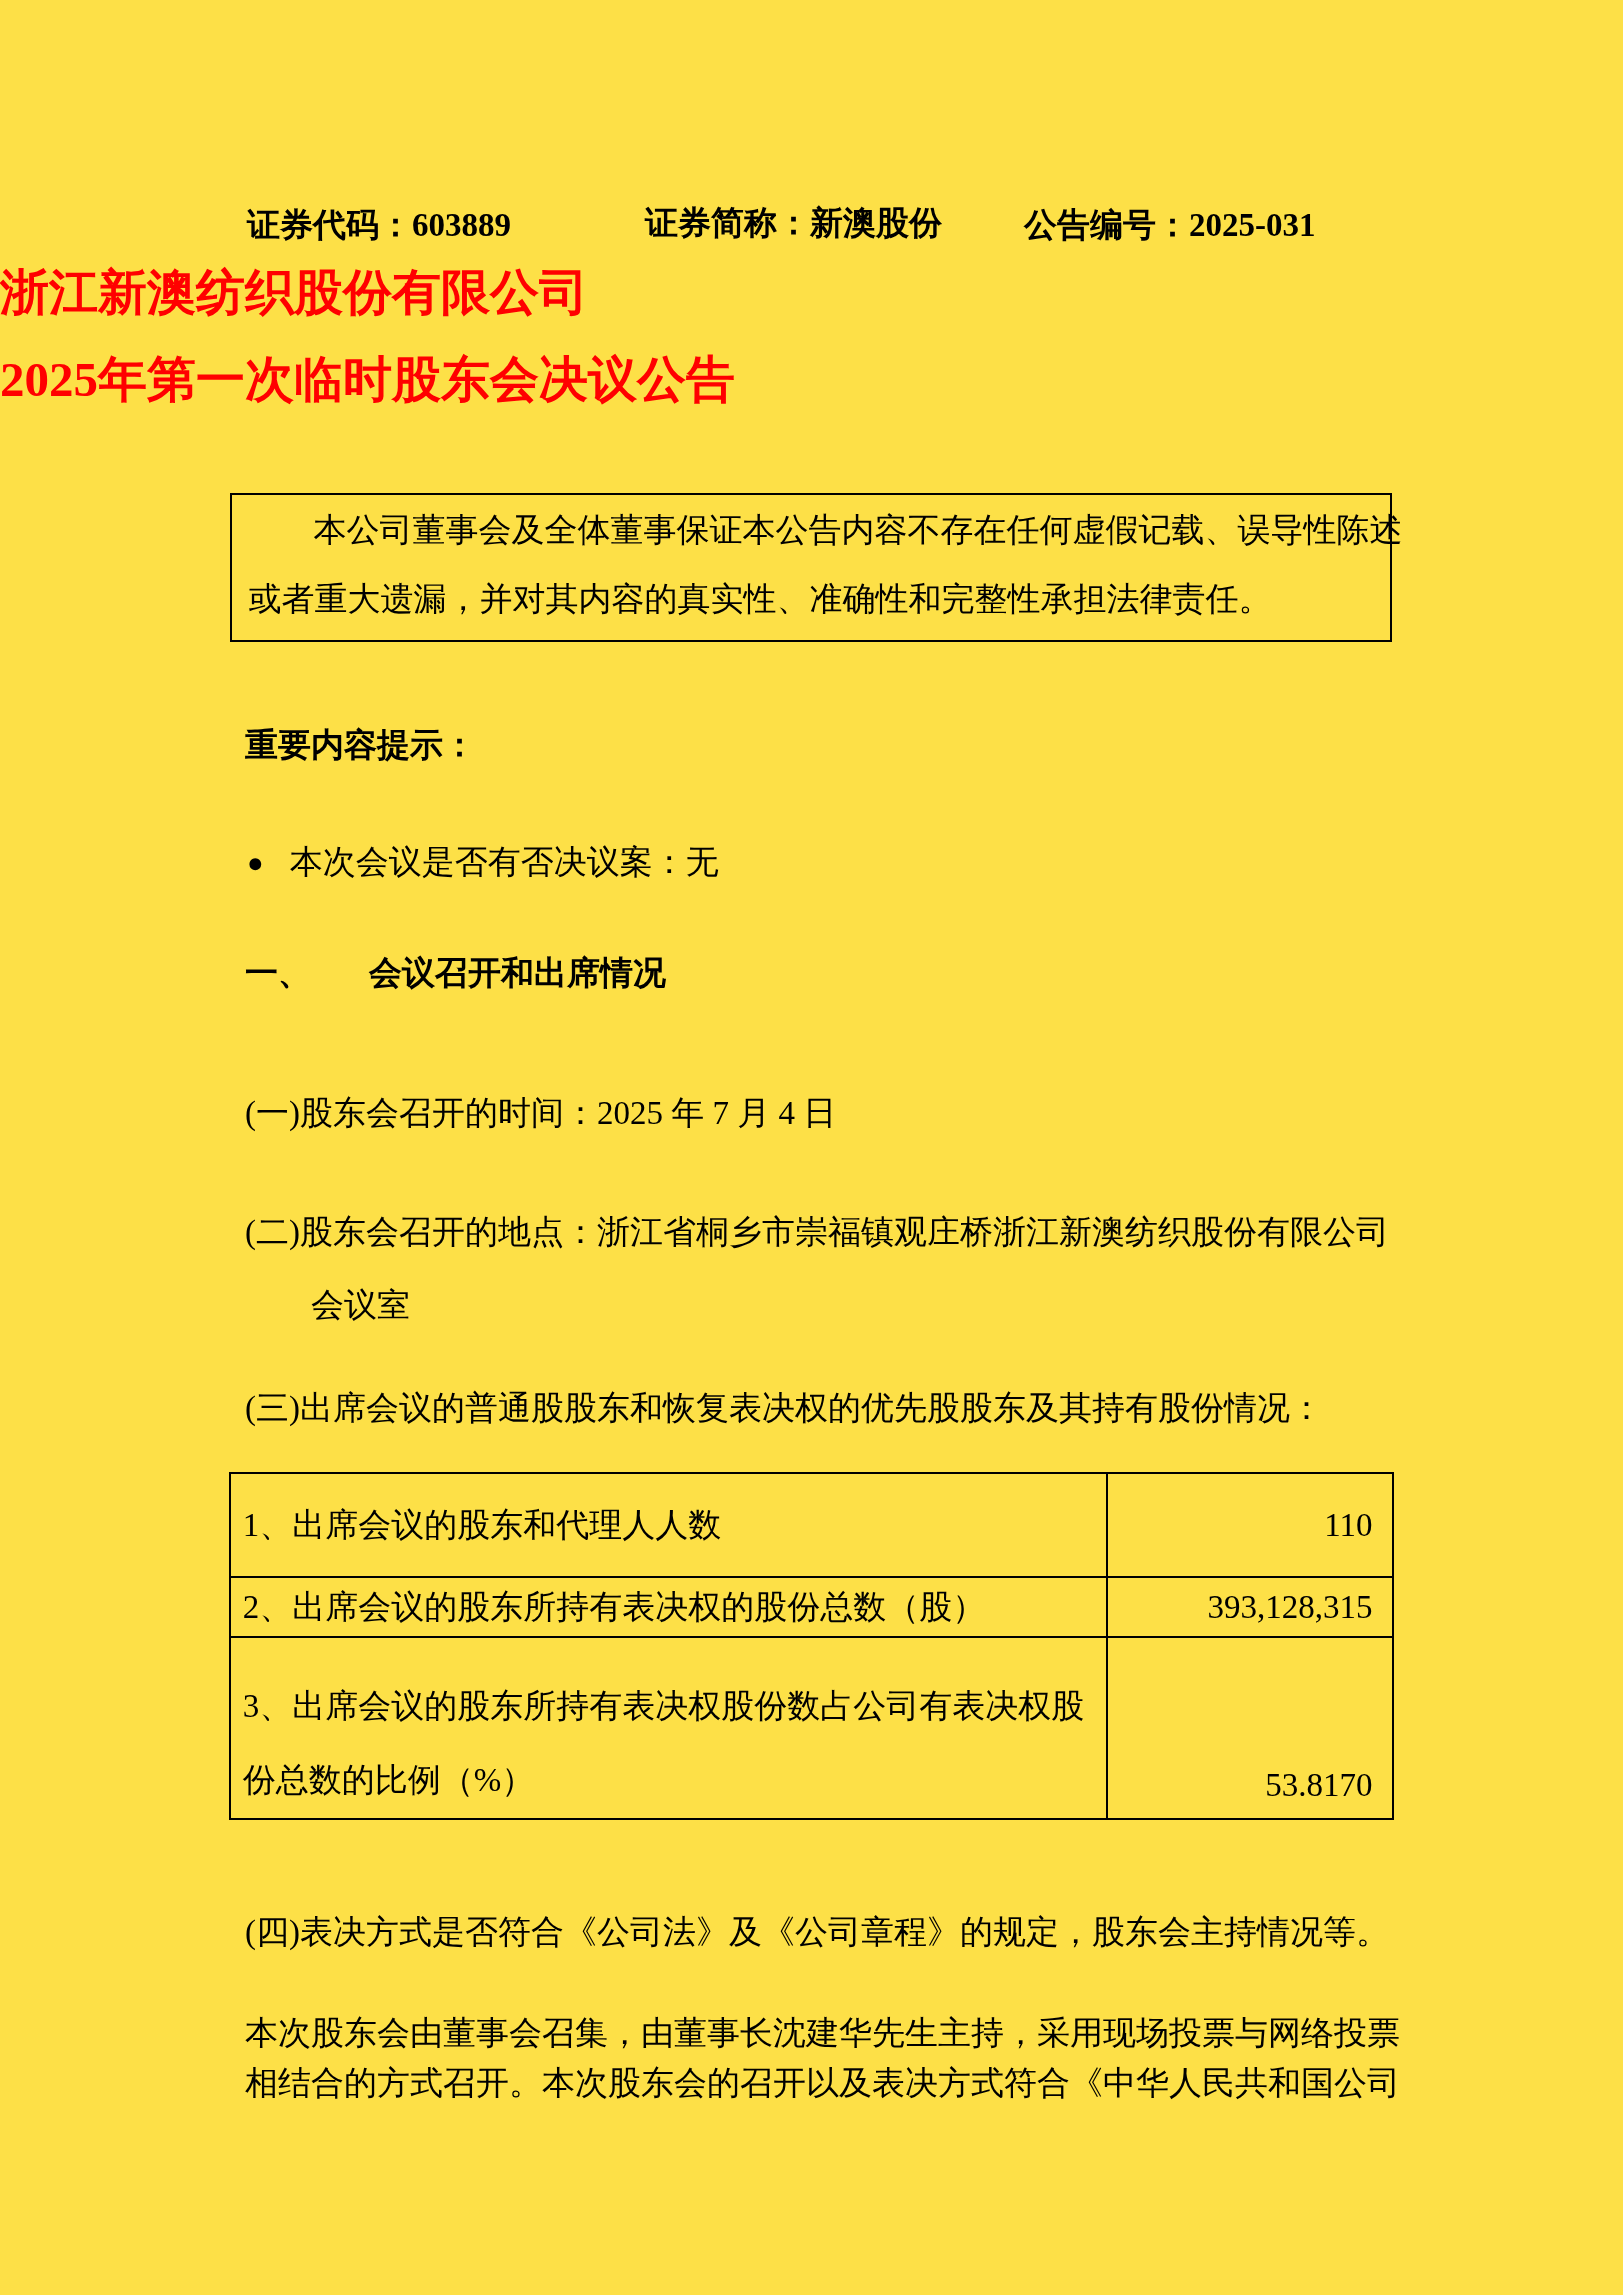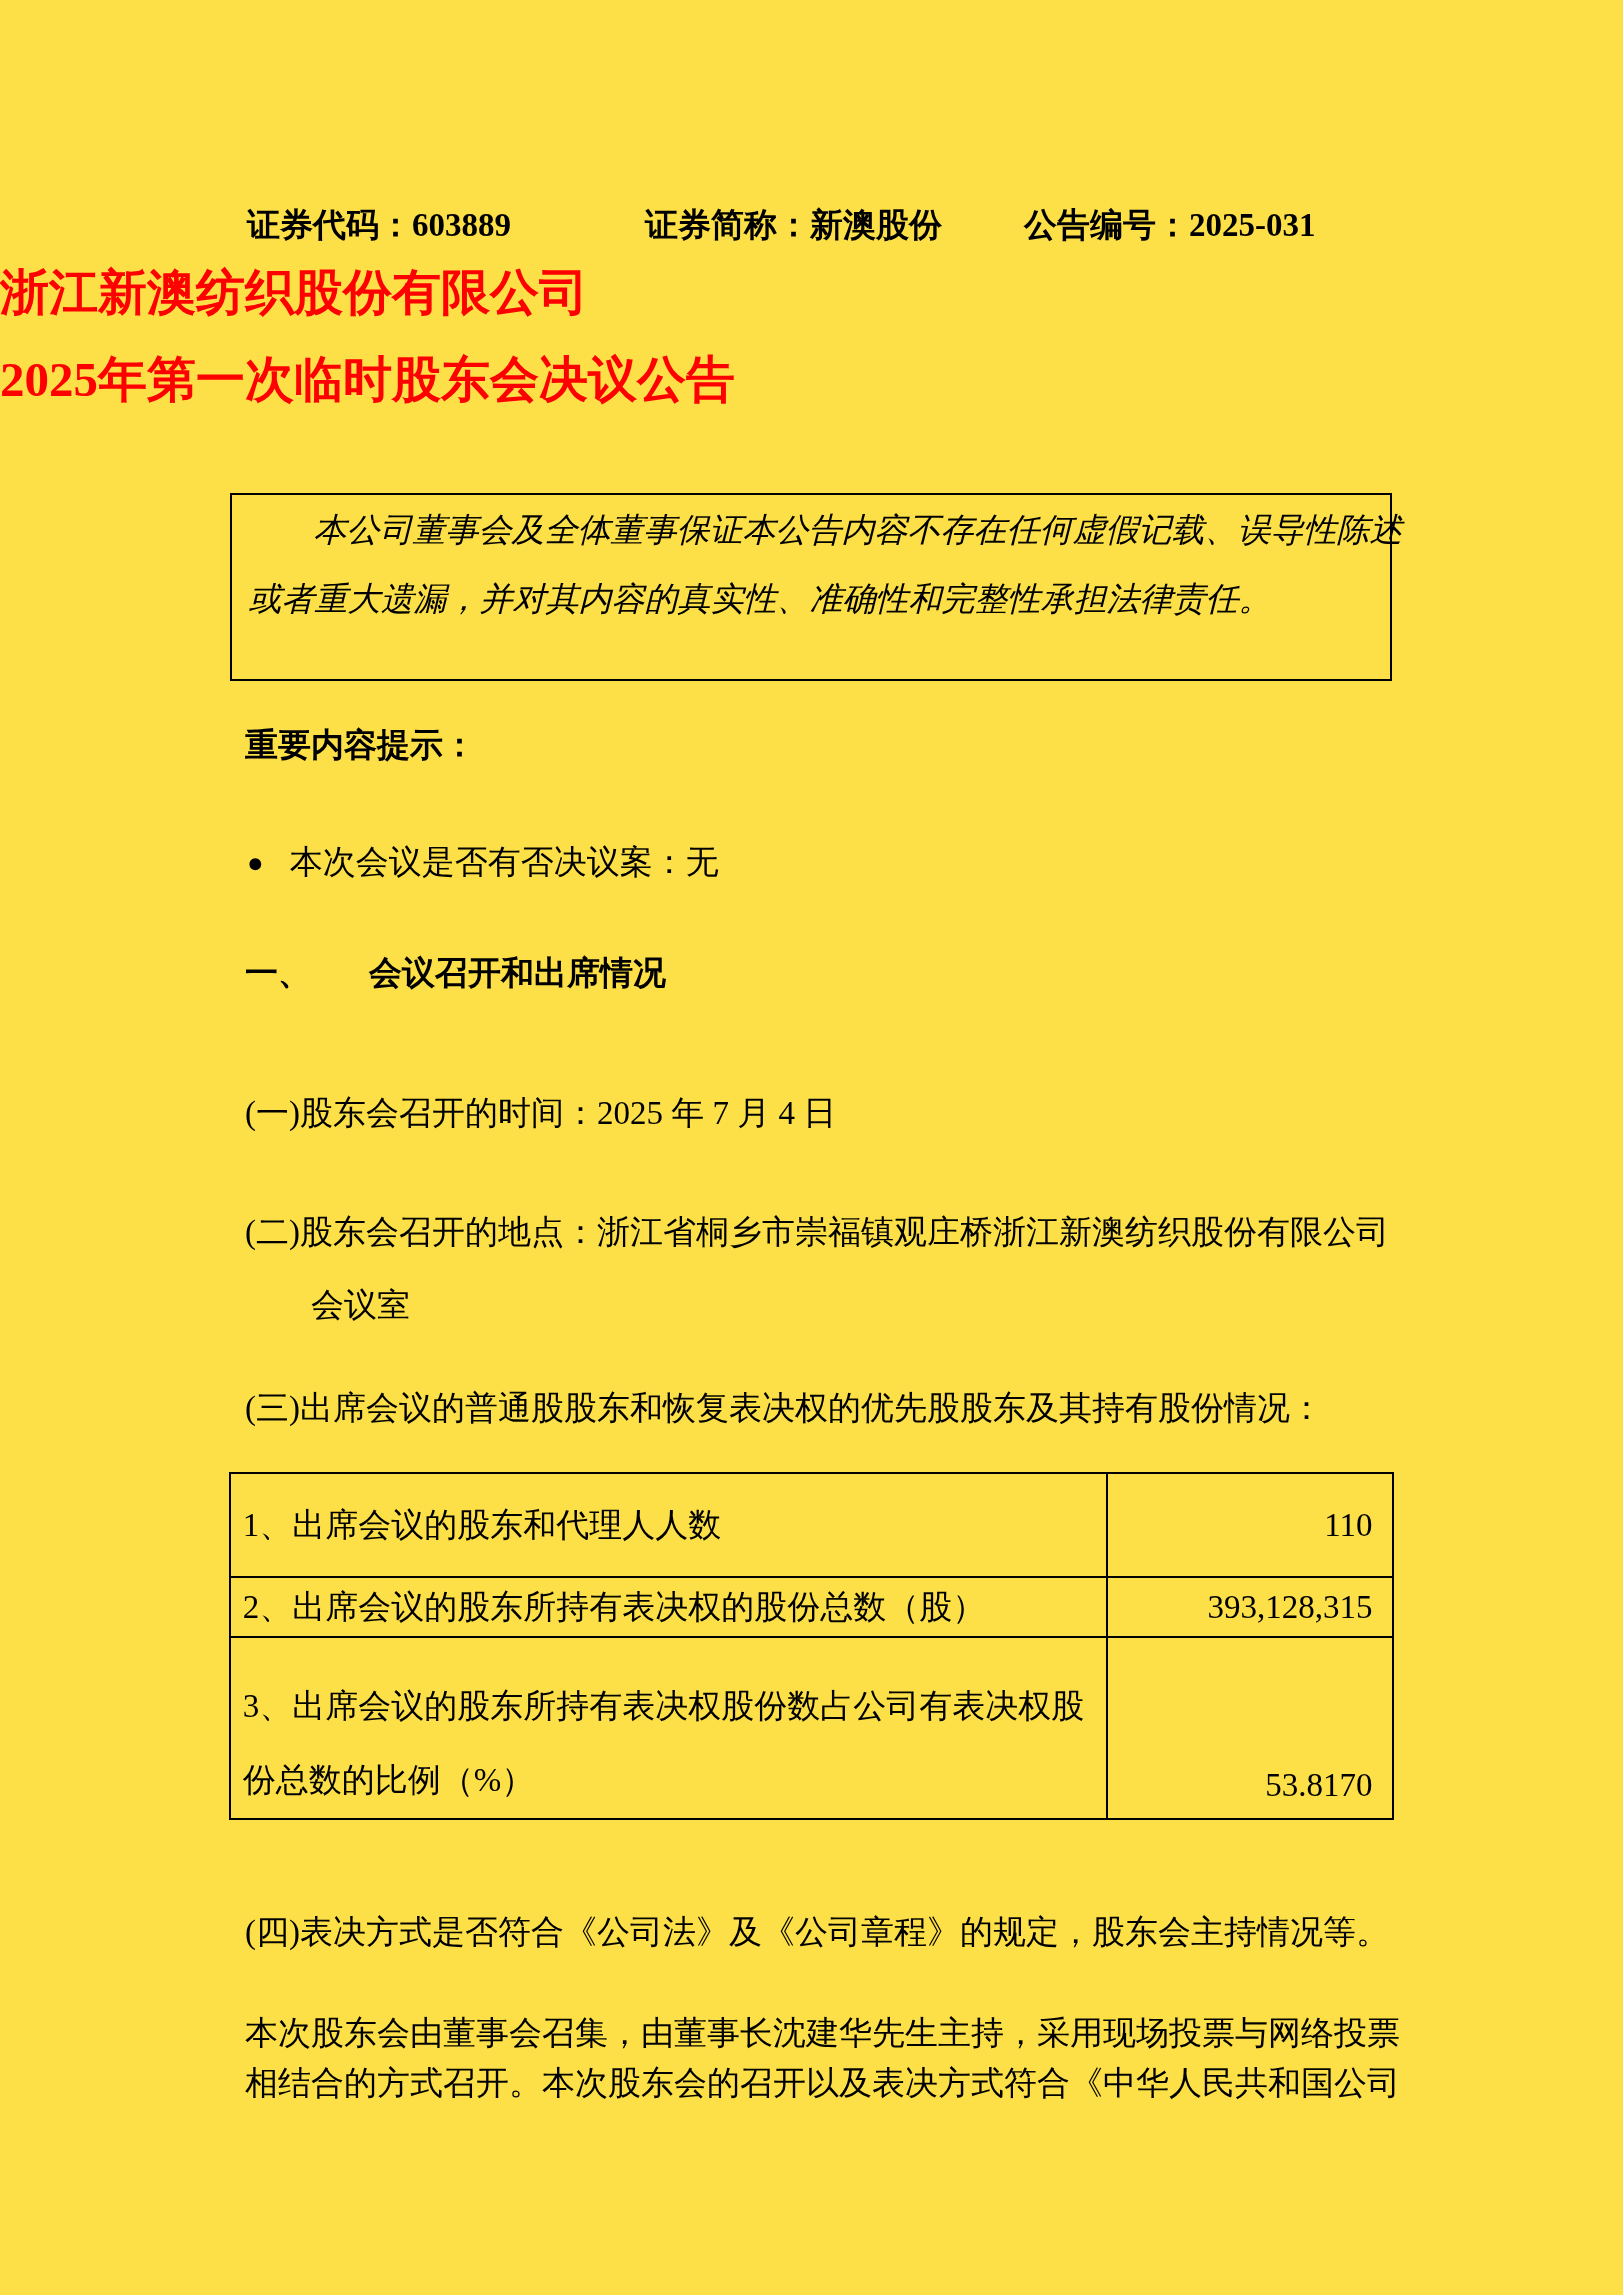--- a/index.html
+++ b/index.html
@@ -16,43 +16,42 @@
   
   .hdr {
     position: absolute;
     top: 206px; left: 0;
     width: 100%; height: 39px;
     font-size: 33px; line-height: 39px;
     font-weight: bold; white-space: nowrap;
   }
   .hdr .seg { position: absolute; top: 0; }
   .seg-code { left: 247px; }
-  .seg-abbr { left: 645px; }
+  .seg-abbr { left: 645px; font-family: Liberation Mono, monospace; }
   .seg-no   { left: 1024px; }
 
   
   .doc-title {
     position: absolute; left: 0; width: 100%;
     white-space: nowrap;
     font-size: 49px; font-weight: bold; line-height: 62px;
     color: #FF0000;
   }
   .title-company { top: 262px; }
   .title-announcement { top: 349px; }
 
   
   .disclaimer {
     position: absolute;
     top: 493px; left: 230px;
-    width: 1162px; height: 188px;
+    width: 1162px; height: 149px;
     box-sizing: border-box;
     border: 2.6px solid #000000;
     padding: 1.3px 9.2px 0 16.4px;
     font-size: 33px; line-height: 69px;
-    font-style: italic;
     white-space: pre;
     text-indent: 65px;
   }
 
   .notice-heading {
     position: absolute; top: 726px; left: 245px;
     font-size: 33px; line-height: 39px;
     font-weight: bold; white-space: nowrap;
   }
 

